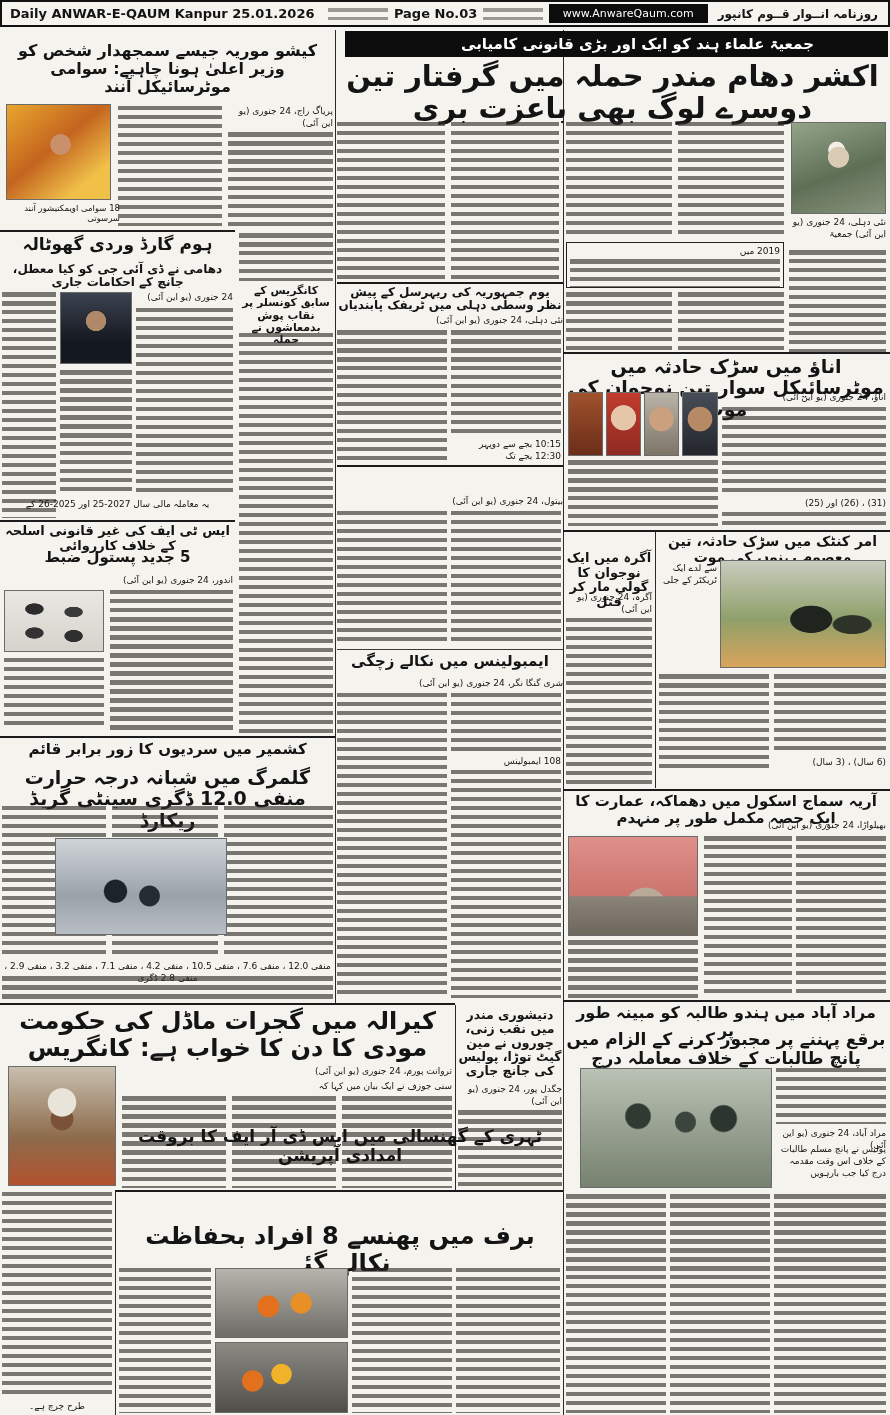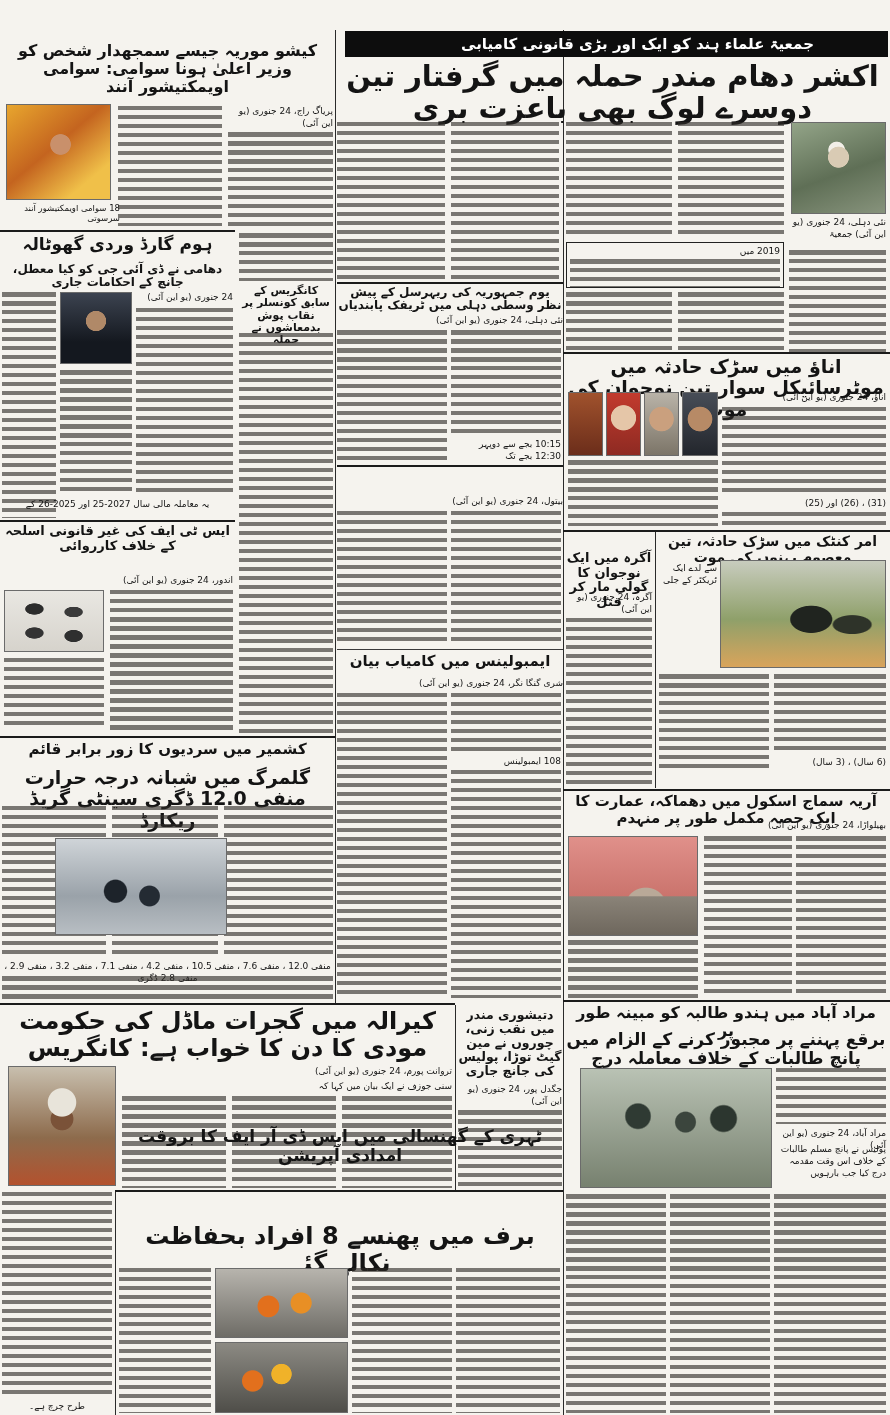--- a/index.html
+++ b/index.html
@@ -71,20 +71,28 @@
       radial-gradient(circle at 55% 45%,#3b453d 0 8%,rgba(0,0,0,0) 9%),
       radial-gradient(circle at 75% 42%,#2c362f 0 8%,rgba(0,0,0,0) 9%),
       linear-gradient(180deg,#b9c2b4,#77816f);}
   .boxnote{border:1px solid #222;background:#f5f3ee;font-size:9px;}
 </style>
 </head>
 <body>
 
 <div class="page">
 
+  <div class="abs" style="left:0;top:0;width:890px;height:27px;border:2px solid #111;display:flex;align-items:center;">
+    <div style="font-weight:bold;font-size:13px;padding:0 8px;white-space:nowrap;">Daily ANWAR-E-QAUM Kanpur  25.01.2026</div>
+    <div class="sim-lt" style="flex:1;height:12px;margin:0 6px;"></div>
+    <div style="font-weight:bold;font-size:13px;white-space:nowrap;">Page No.03</div>
+    <div class="sim-lt" style="flex:1;height:12px;margin:0 6px;"></div>
+    <div style="background:#0c0c0c;color:#fff;font-size:11px;padding:3px 14px;white-space:nowrap;">www.AnwareQaum.com</div>
+    <div class="rtl" style="font-weight:bold;font-size:12px;padding:0 10px;white-space:nowrap;">روزنامہ  انــوار قــوم  کانپور</div>
+  </div>
 
   <div class="abs vrule" style="left:335px;top:30px;height:975px;"></div>
   <div class="abs vrule" style="left:563px;top:30px;height:1385px;"></div>
   <div class="abs vrule" style="left:455px;top:1005px;height:185px;"></div>
   <div class="abs vrule" style="left:115px;top:1190px;height:225px;"></div>
   <div class="abs vrule" style="left:655px;top:530px;height:258px;"></div>
 
   <div class="abs kickerbar rtl" style="left:345px;top:31px;width:543px;height:26px;font-size:15px;padding-left:42px;">جمعیۃ علماء ہند کو ایک اور بڑی قانونی کامیابی</div>
   <div class="abs headline rtl ctr" style="left:337px;top:60px;width:551px;height:58px;font-size:29px;">اکشر دھام مندر حملہ میں گرفتار تین دوسرے لوگ بھی باعزت بری</div>
 
@@ -96,21 +104,21 @@
   <div class="abs sim" style="left:678px;top:122px;width:106px;height:116px;"></div>
   <div class="abs boxnote rtl" style="left:566px;top:242px;width:218px;height:46px;padding:3px;">
     <span>2019 میں</span>
     <div class="sim" style="height:28px;margin-top:3px;"></div>
   </div>
   <div class="abs sim" style="left:566px;top:292px;width:106px;height:60px;"></div>
   <div class="abs sim" style="left:678px;top:292px;width:106px;height:60px;"></div>
   <div class="abs sim" style="left:337px;top:122px;width:108px;height:158px;"></div>
   <div class="abs sim" style="left:451px;top:122px;width:108px;height:158px;"></div>
 
-  <div class="abs headline rtl ctr" style="left:2px;top:42px;width:331px;height:56px;font-size:16px;">کیشو موریہ جیسے سمجھدار شخص کو وزیر اعلیٰ ہونا سوامی: سوامی اویمکتیشور آنند</div>
+  <div class="abs headline rtl ctr" style="left:2px;top:42px;width:331px;height:56px;font-size:16px;">کیشو موریہ جیسے سمجھدار شخص کو وزیر اعلیٰ ہونا چاہیے: سوامی موٹرسائیکل آنند</div>
   <div class="abs photo ph-swami" style="left:6px;top:104px;width:105px;height:96px;"></div>
   <div class="abs rtl caption" style="left:2px;top:203px;width:118px;">
     <span>18</span>
     <span>سوامی اویمکتیشور آنند سرسوتی</span>
   </div>
   <div class="abs sim" style="left:118px;top:106px;width:104px;height:120px;"></div>
   <div class="abs dateline rtl" style="left:228px;top:106px;width:105px;height:24px;">پریاگ راج، 24 جنوری (یو این آئی)</div>
   <div class="abs sim" style="left:228px;top:132px;width:105px;height:94px;"></div>
 
   <div class="abs sim" style="left:239px;top:233px;width:94px;height:48px;"></div>
@@ -122,20 +130,21 @@
   <div class="abs headline rtl ctr" style="left:2px;top:263px;width:231px;height:20px;font-size:12px;">دھامی نے ڈی آئی جی کو کیا معطل، جانچ کے احکامات جاری</div>
   <div class="abs sim" style="left:2px;top:292px;width:54px;height:226px;"></div>
   <div class="abs photo ph-man-dark" style="left:60px;top:292px;width:72px;height:72px;"></div>
   <div class="abs sim" style="left:60px;top:370px;width:72px;height:124px;"></div>
   <div class="abs dateline rtl" style="left:136px;top:292px;width:97px;height:14px;">24 جنوری (یو این آئی)</div>
   <div class="abs sim" style="left:136px;top:308px;width:97px;height:186px;"></div>
   <div class="abs snippet rtl ctr" style="left:2px;top:498px;width:231px;">یہ معاملہ مالی سال 2027-25 اور 2025-26 کے</div>
 
   <div class="abs hrule" style="left:0;top:520px;width:235px;"></div>
   <div class="abs headline rtl ctr" style="left:2px;top:524px;width:231px;height:22px;font-size:13px;">ایس ٹی ایف کی غیر قانونی اسلحہ کے خلاف کارروائی</div>
+  <div class="abs headline rtl ctr" style="left:2px;top:549px;width:231px;height:22px;font-size:15px;">5 جدید پستول ضبط</div>
   <div class="abs dateline rtl" style="left:2px;top:575px;width:231px;height:13px;">اندور، 24 جنوری (یو این آئی)</div>
   <div class="abs photo ph-pistols" style="left:4px;top:590px;width:100px;height:62px;"></div>
   <div class="abs sim" style="left:110px;top:590px;width:123px;height:140px;"></div>
   <div class="abs sim" style="left:4px;top:658px;width:100px;height:72px;"></div>
 
   <div class="abs hrule" style="left:0;top:736px;width:335px;"></div>
   <div class="abs headline rtl ctr" style="left:2px;top:741px;width:331px;height:24px;font-size:15px;">کشمیر میں سردیوں کا زور برابر قائم</div>
   <div class="abs headline rtl ctr" style="left:2px;top:767px;width:331px;height:32px;font-size:19px;">گلمرگ میں شبانہ درجہ حرارت منفی 12.0 ڈگری سینٹی گریڈ ریکارڈ</div>
   <div class="abs sim" style="left:2px;top:806px;width:104px;height:150px;"></div>
   <div class="abs sim" style="left:112px;top:806px;width:106px;height:150px;"></div>
@@ -174,21 +183,21 @@
   <div class="abs sim" style="left:337px;top:330px;width:110px;height:132px;"></div>
   <div class="abs sim" style="left:451px;top:330px;width:110px;height:105px;"></div>
   <div class="abs snippet rtl" style="left:451px;top:438px;width:110px;">10:15 بجے سے دوپہر 12:30 بجے تک</div>
 
   <div class="abs hrule" style="left:337px;top:465px;width:226px;"></div>
   <div class="abs dateline rtl" style="left:337px;top:496px;width:226px;height:13px;">بیتول، 24 جنوری (یو این آئی)</div>
   <div class="abs sim" style="left:337px;top:511px;width:110px;height:134px;"></div>
   <div class="abs sim" style="left:451px;top:511px;width:110px;height:134px;"></div>
 
   <div class="abs hrule-thin" style="left:337px;top:649px;width:226px;"></div>
-  <div class="abs headline rtl ctr" style="left:337px;top:653px;width:226px;height:22px;font-size:15px;">ایمبولینس میں کامیاب بیان</div>
+  <div class="abs headline rtl ctr" style="left:337px;top:653px;width:226px;height:22px;font-size:15px;">ایمبولینس میں نکالے زچگی</div>
   <div class="abs dateline rtl" style="left:337px;top:678px;width:226px;height:13px;">شری گنگا نگر، 24 جنوری (یو این آئی)</div>
   <div class="abs sim" style="left:337px;top:693px;width:110px;height:305px;"></div>
   <div class="abs sim" style="left:451px;top:693px;width:110px;height:60px;"></div>
   <div class="abs snippet rtl" style="left:451px;top:755px;width:110px;">108 ایمبولینس</div>
   <div class="abs sim" style="left:451px;top:770px;width:110px;height:228px;"></div>
 
   <div class="abs hrule" style="left:563px;top:352px;width:327px;"></div>
   <div class="abs headline rtl ctr" style="left:566px;top:356px;width:320px;height:32px;font-size:19px;">اناؤ میں سڑک حادثہ میں موٹرسائیکل سوار تین نوجوان کی موت</div>
   <div class="abs photo ph-mug1" style="left:568px;top:392px;width:35px;height:64px;"></div>
   <div class="abs photo ph-mug2" style="left:606px;top:392px;width:35px;height:64px;"></div>

